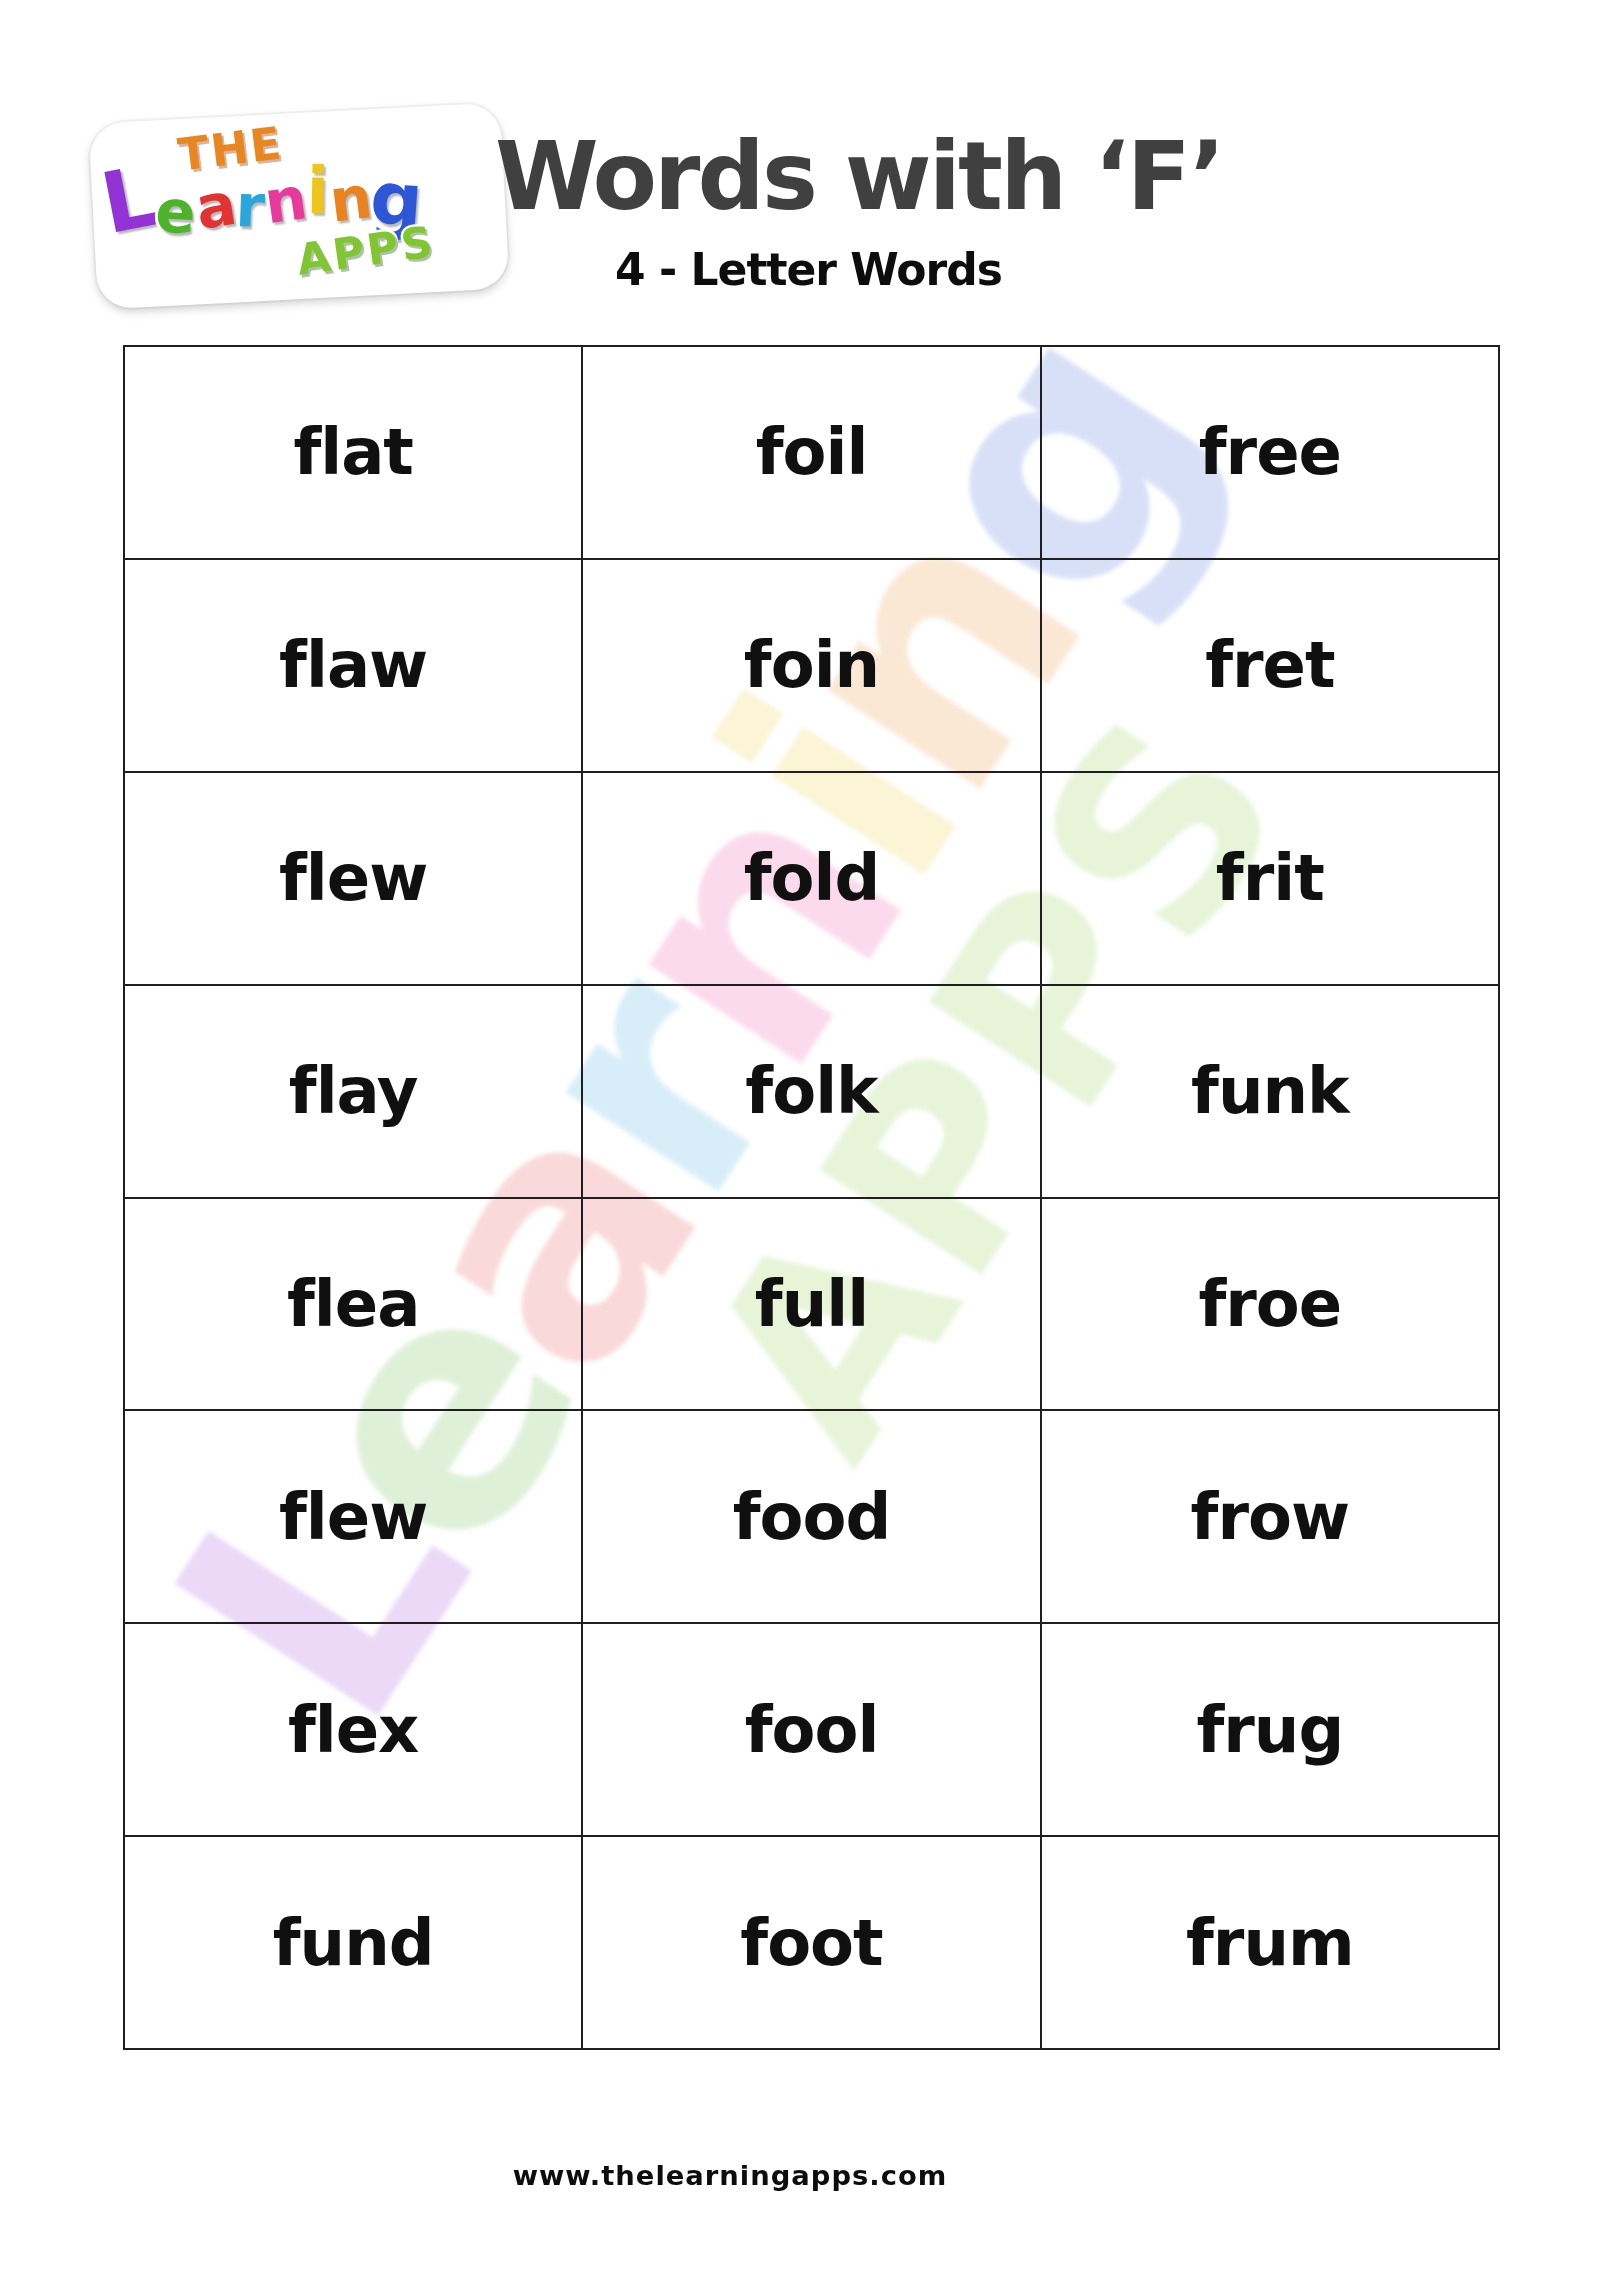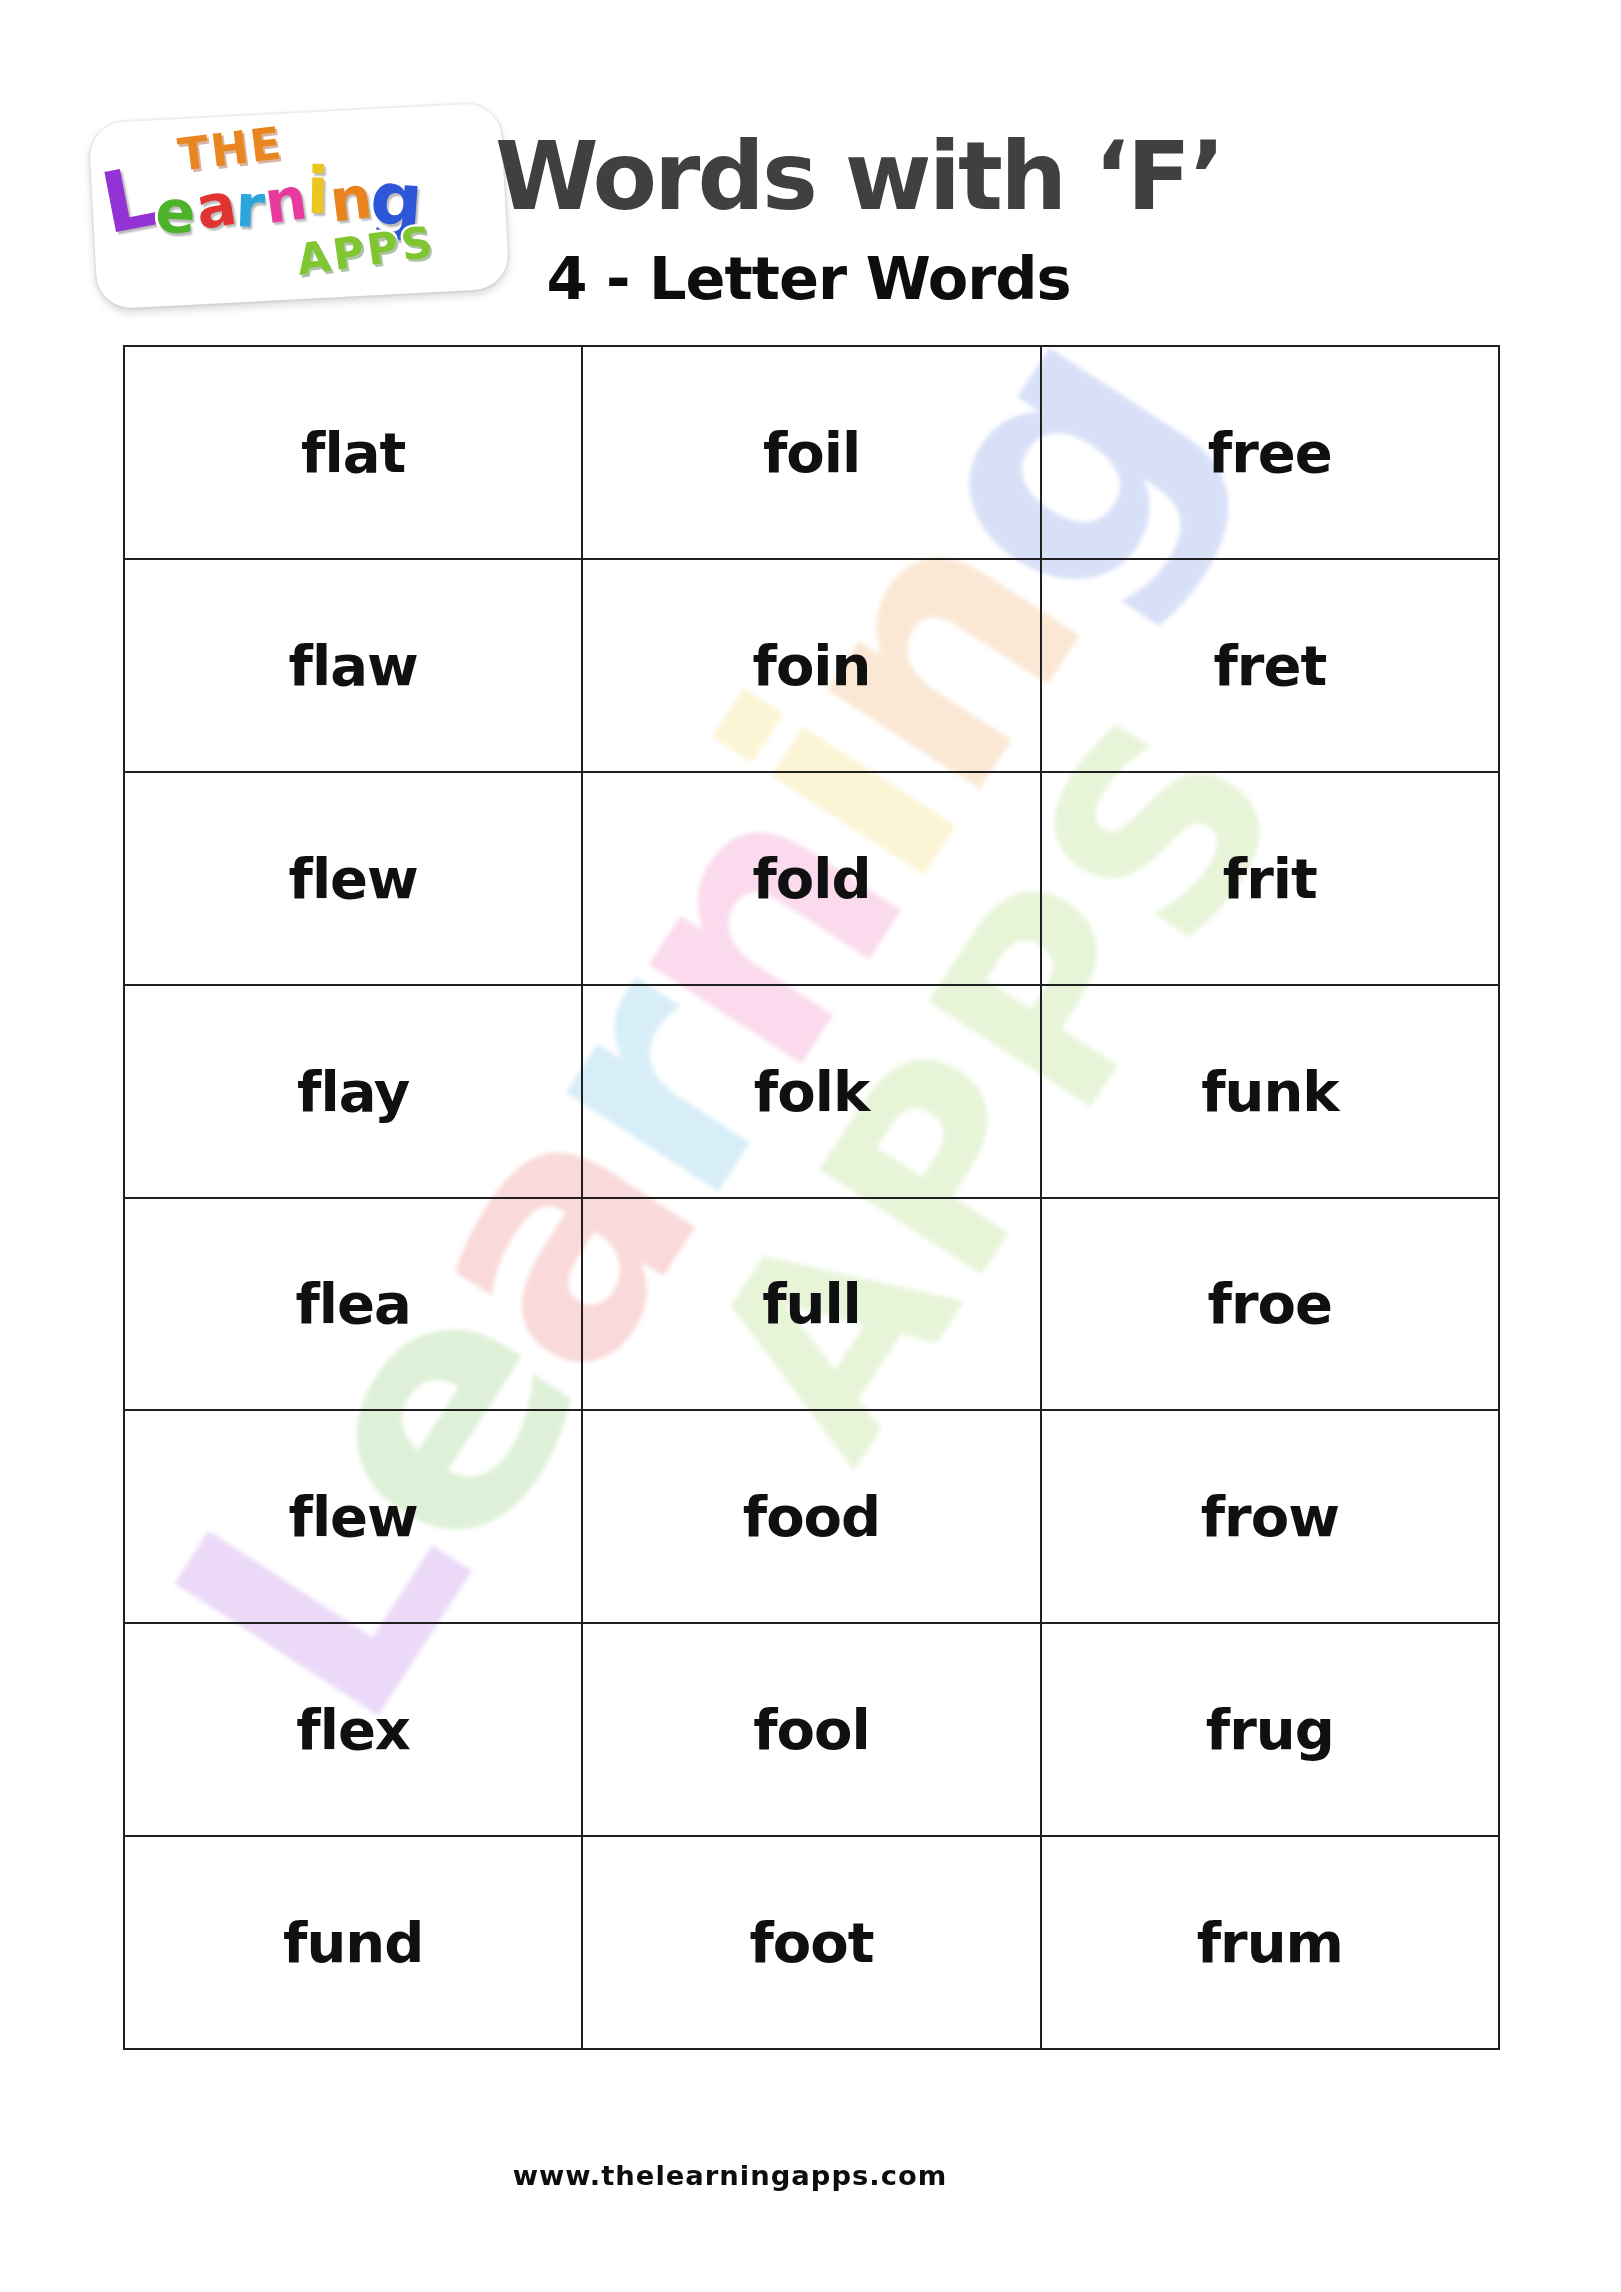--- a/index.html
+++ b/index.html
@@ -31,37 +31,37 @@
   .logo-learning span:nth-child(8){ font-size:73px; transform:rotate(7deg) translateY(9.8px); }
   .logo-apps { position:absolute; left:201px; top:116px; font-size:43px; font-weight:bold;
           letter-spacing:2.9px; transform:rotate(-5deg);
           -webkit-text-stroke:4.9px #fff; paint-order:stroke fill;
           text-shadow:2px 2.9px 0 rgba(20,80,0,0.35); }
 
   
   .header { position:absolute; left:495px; top:125px; width:686px; z-index:3; }
   .title { font-size:94px; font-weight:bold; color:#404040; letter-spacing:-2.9px;
            line-height:1.1; white-space:nowrap; }
-  .subtitle { font-size:59px; font-weight:bold; color:#0d0d0d; letter-spacing:-1px;
+  .subtitle { font-size:44px; font-weight:bold; color:#0d0d0d; letter-spacing:-1px;
            text-align:center; margin-top:15.7px; white-space:nowrap; width:627px; }
 
   
   .watermark { position:absolute; left:88px; top:333px; width:1411px; height:1735px;
            overflow:hidden; z-index:1; pointer-events:none; }
   .wm-rot { position:absolute; left:-225px; top:441px; width:1862px; text-align:center;
            transform:rotate(-57deg); opacity:0.18; filter:blur(2px); }
   .wm-line1 { font-size:333px; font-weight:bold; letter-spacing:-11.8px; white-space:nowrap; }
   .wm-line2 { font-size:265px; font-weight:bold; letter-spacing:5.9px; margin-top:-59px;
            transform:translateX(118px); white-space:nowrap; }
 
   
   .words-table { position:absolute; left:123px; top:345px; width:1377px; height:1705px;
            border-collapse:collapse; table-layout:fixed; z-index:2; }
   .words-table td { border:2px solid #1f1f1f; text-align:center; vertical-align:middle;
-           font-size:56px; font-weight:bold; color:#101010; letter-spacing:-1px;
+           font-size:64px; font-weight:bold; color:#101010; letter-spacing:-1px;
            height:149px; background:transparent; }
 
   
   .footer { position:absolute; left:0; top:2152px; width:1460px; text-align:center;
            z-index:3;margin-top:8px; }
   .footer span { font-size:27.4px; font-weight:bold; color:#0d0d0d; letter-spacing:1px; }
 </style>
 </head>
 <body>
 

